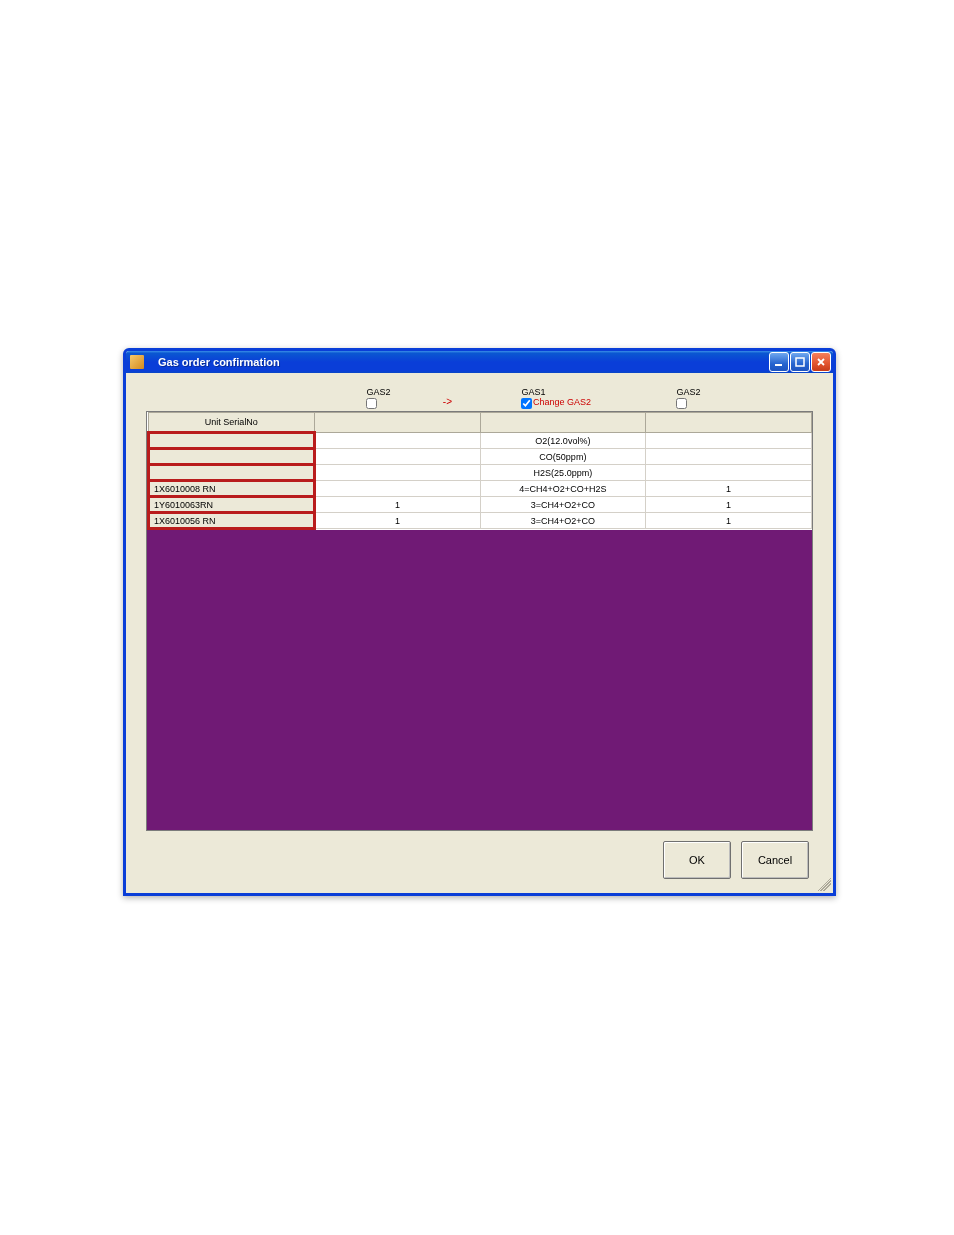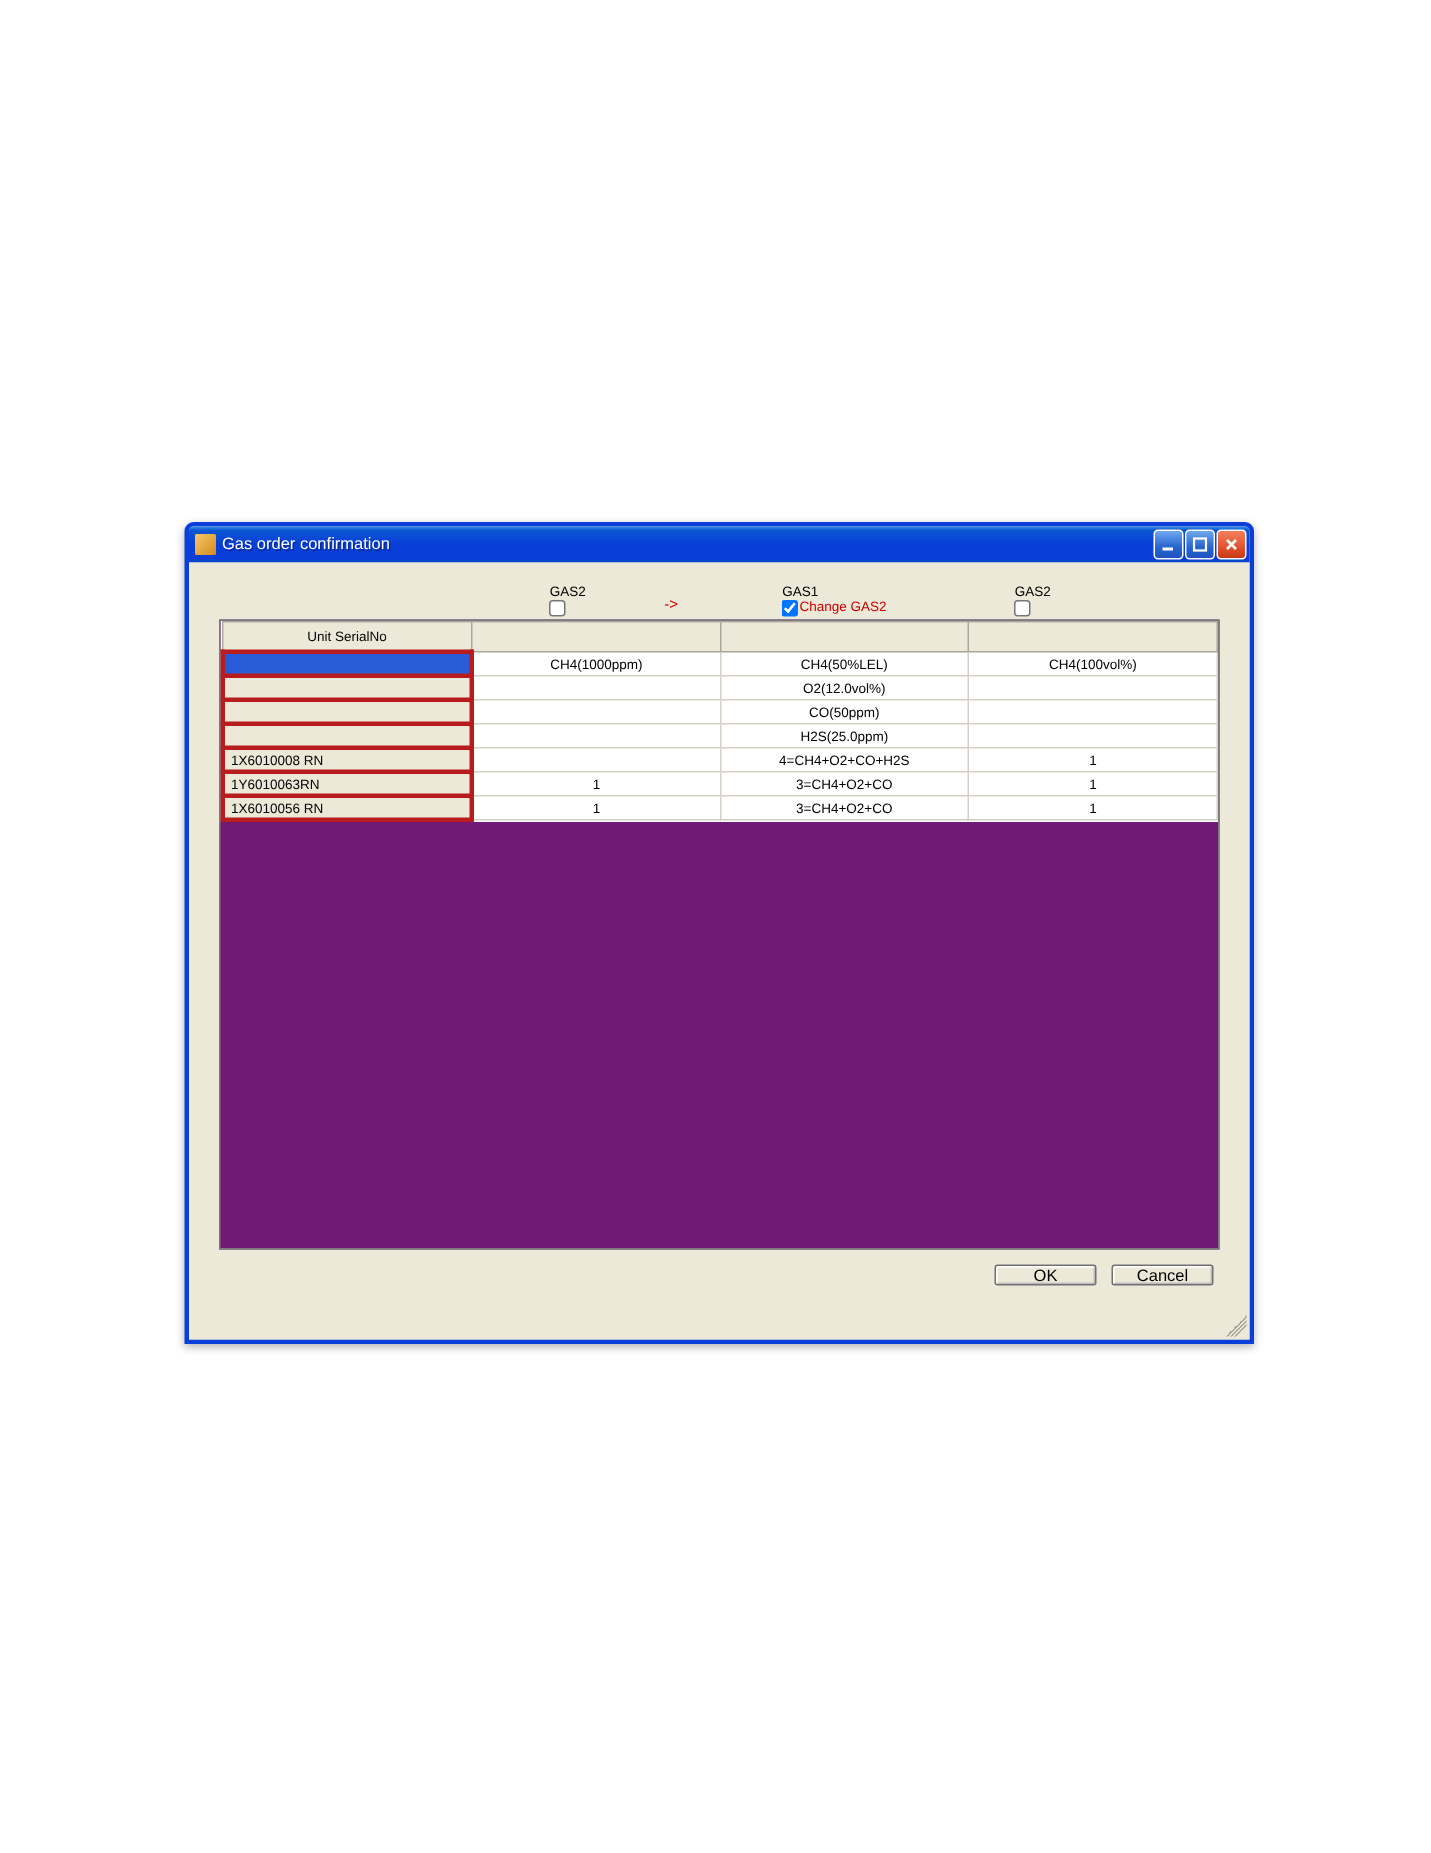--- a/index.html
+++ b/index.html
@@ -19,29 +19,30 @@
     width: 713px;
     height: 548px;
     border: 3px solid #0a3ed8;
     border-radius: 6px 6px 0 0;
     background: #ece9d8;
     box-shadow: 0 2px 6px rgba(0,0,0,0.3);
     display: flex;
     flex-direction: column;
   }
   .titlebar {
-    height: 24px;
+    height: 40px;
     background: linear-gradient(to bottom, #3a8ee8 0%, #0a57d1 10%, #0a3ed8 50%, #0a3ed8 90%, #0947c5 100%);
     display: flex;
     align-items: center;
     padding: 0 2px 0 4px;
     color: #fff;
     font-size: 11px;
-    font-weight: normal;
+    font-weight: bold;
     border-radius: 3px 3px 0 0;
+    gap: 10px;
   }
   .title-icon {
     width: 14px; height: 14px;
     background: linear-gradient(135deg,#f7c96b,#d48a1e);
     margin-right: 4px;
     border-radius: 1px;
   }
   .title-text { flex: 1; text-shadow: 1px 1px 0 rgba(0,0,0,0.3); }
   .win-buttons { display: flex; gap: 1px; }
   .win-btn {
@@ -128,21 +129,21 @@
   .col-serial { width: 155px; }
   .col-g { width: 155px; }
   .footer {
     display: flex;
     justify-content: flex-end;
     gap: 10px;
     padding: 10px 18px 8px;
   }
   .btn {
     min-width: 68px;
-    height: 14px;
+    height: 38px;
     background: #ece9d8;
     border: 1px solid #707070;
     border-radius: 2px;
     box-shadow: inset 1px 1px 0 #fff, inset -1px -1px 0 #bdbdbd;
     font-size: 11px;
     cursor: pointer;
   }
   .resize-grip {
     position: absolute;
     right: 2px; bottom: 2px;
@@ -216,26 +217,20 @@
         <thead>
           <tr>
             <th>Unit SerialNo</th>
             <th></th>
             <th></th>
             <th></th>
           </tr>
         </thead>
         <tbody id="grid-body">
             <tr>
-              <td class="rowhead selected"></td>
-              <td>CH4(1000ppm)</td>
-              <td>CH4(50%LEL)</td>
-              <td>CH4(100vol%)</td>
-            </tr>
-            <tr>
               <td class="rowhead"></td>
               <td></td>
               <td>O2(12.0vol%)</td>
               <td></td>
             </tr>
             <tr>
               <td class="rowhead"></td>
               <td></td>
               <td>CO(50ppm)</td>
               <td></td>

